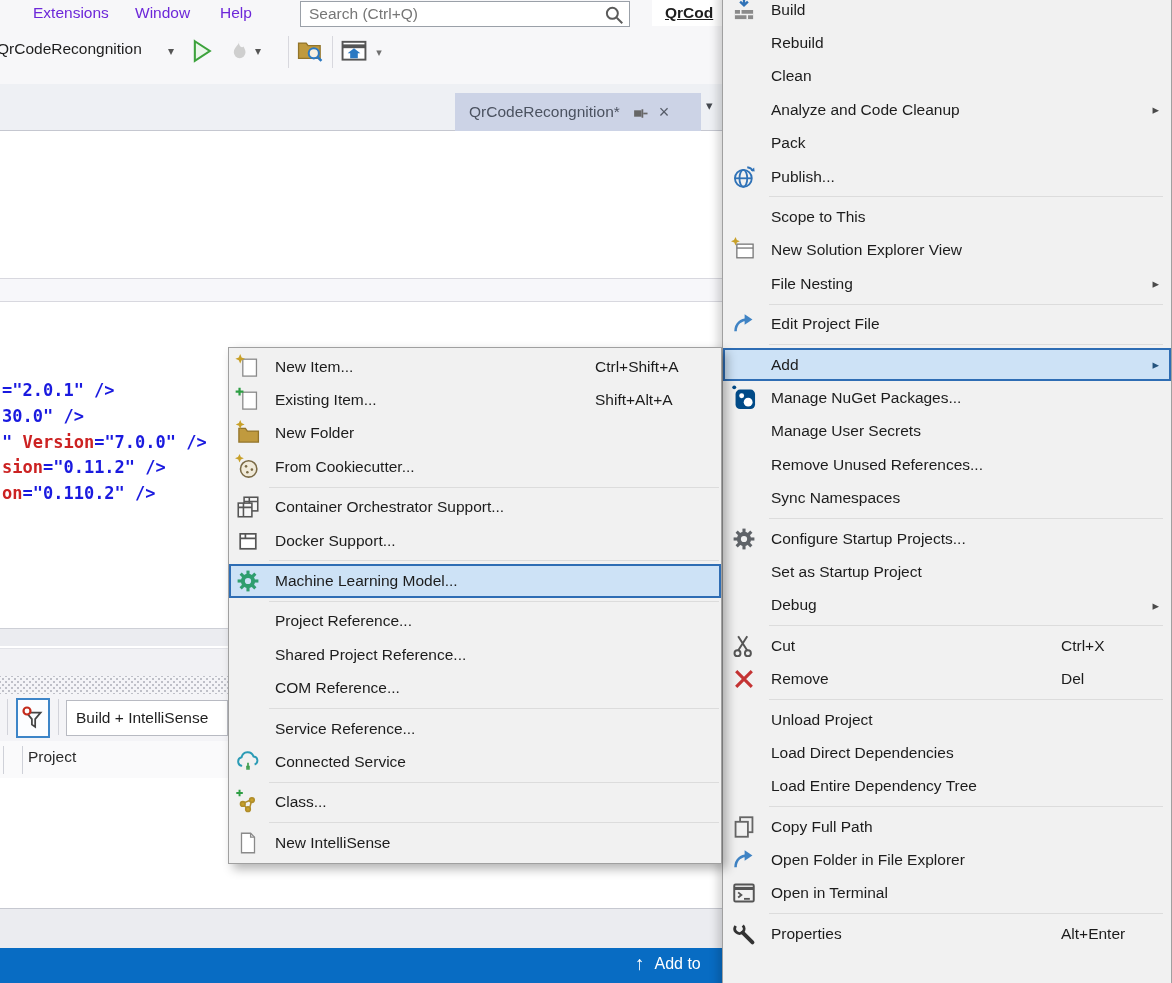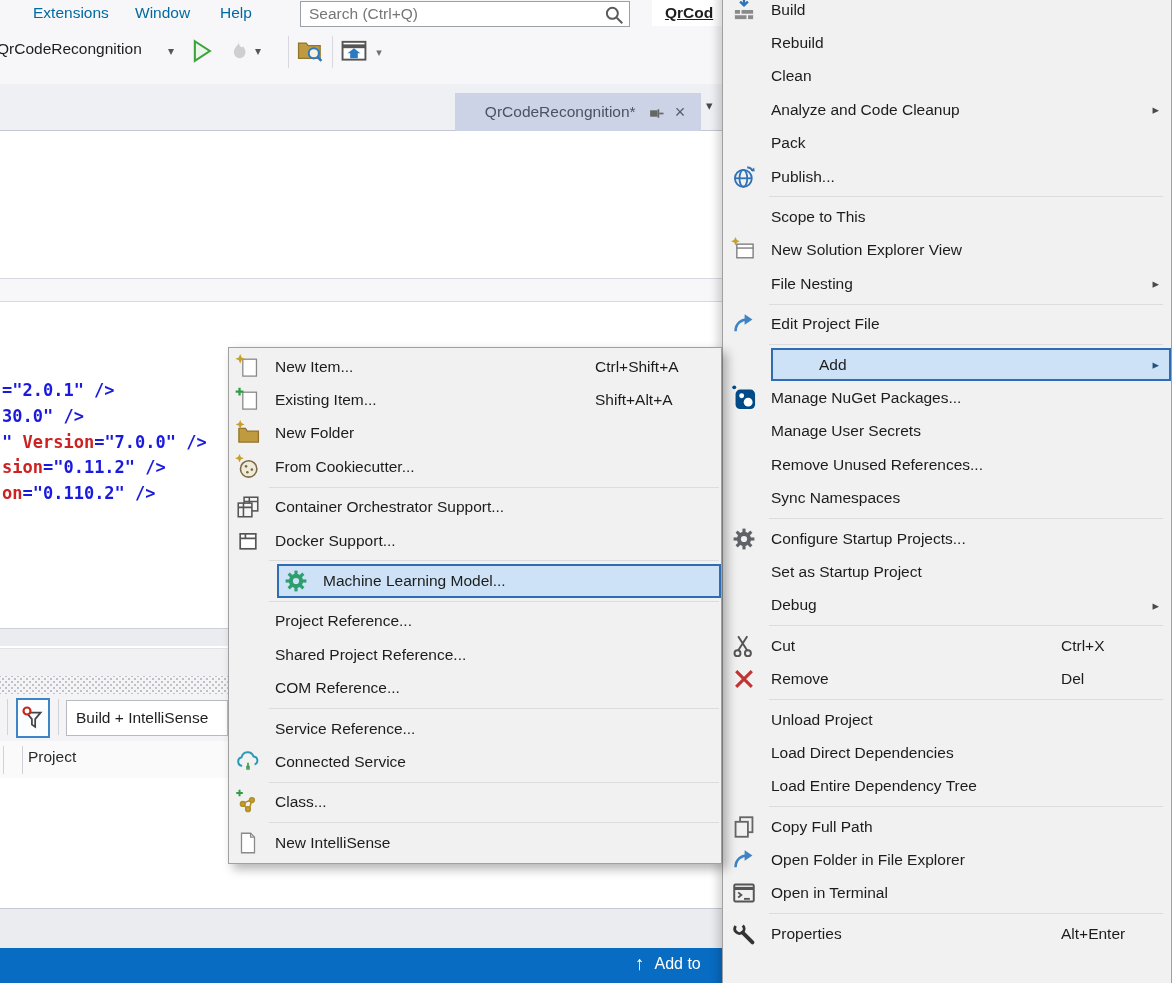--- a/index.html
+++ b/index.html
@@ -1,36 +1,36 @@
 <!DOCTYPE html>
 <html><head>
 <meta charset="utf-8">
 <style>
   * { margin:0; padding:0; box-sizing:border-box; }
   body { font-family:"Liberation Sans", sans-serif; }
   .screen { position:relative; width:1172px; height:983px; background:#fff; overflow:hidden; font-size:15.5px; color:#1c1c1c; }
 
   
   .header { position:absolute; left:0; top:0; width:1172px; height:84px; background:#f7f7f9; }
-  .menubar-item { position:absolute; top:4px; color:#0369a1; }
+  .menubar-item { position:absolute; top:4px; color:#6d28d9; }
   .searchbox { position:absolute; left:300px; top:1px; width:330px; height:26px; background:#fff; border:1px solid #9aa0a8; display:flex; align-items:center; }
   .searchbox input { flex:1; border:none; outline:none; background:transparent; font-family:"Liberation Sans",sans-serif; font-size:15.5px; color:#0c4a6e; padding:0 8px; }
   .searchbox input::placeholder { color:#767676; }
   .search-ico { width:22px; height:20px; margin-right:4px; }
   .wintab { position:absolute; left:652px; top:0; width:70px; height:26px; background:#fff; font-weight:bold; color:#1e1e1e; display:flex; align-items:center; padding-left:13px; overflow:hidden;text-decoration:underline; }
   .tb-text { position:absolute; left:-3px; top:40px; color:#1e1e1e; }
   .tb-chev { position:absolute; top:44px; color:#555; font-size:12px; }
   .tb-ico { position:absolute; top:38px; width:26px; height:24px; }
   .tb-sep { position:absolute; top:36px; width:1px; height:32px; background:#d8d8de; }
   .tb-overflow { position:absolute; left:372px; top:48px; width:14px; text-align:center; color:#707070; font-size:11px; line-height:9px; }
   .tb-overflow .bar { border-top:2px solid #8a8a8a; width:10px; margin:0 auto 2px auto; }
 
   
   .tabstrip { position:absolute; left:0; top:84px; width:1172px; height:47px; background:#eef0f4; border-bottom:1px solid #c5c7d0; }
-  .doc-tab { position:absolute; left:455px; top:9px; width:246px; height:38px; background:#ccd3e6; display:flex; align-items:center; padding-left:14px; color:#4b5260;justify-content:center; }
+  .doc-tab { position:absolute; left:455px; top:9px; width:246px; height:38px; background:#ccd3e6; display:flex; align-items:center; padding-left:14px; color:#4b5260; }
   .doc-tab .pin { width:17px; height:15px; margin-left:12px; }
   .doc-tab .x { margin-left:10px; font-size:18px; color:#565c68; line-height:14px; }
   .strip-chev { position:absolute; left:706px; top:14px; color:#44484f; font-size:13px; }
 
   
   .editor { position:absolute; left:0; top:131px; width:1172px; height:497px; background:#fff; }
   .split-band { position:absolute; left:0; top:147px; width:722px; height:24px; background:#f7f7fa; border-top:1px solid #d8d8df; border-bottom:1px solid #d8d8df; }
   .code { position:absolute; left:2px; top:247px; font-family:"DejaVu Sans Mono", monospace; font-size:17px; line-height:25.8px; white-space:pre; font-weight:600; }
   .c-blue { color:#1a1adf; }
   .c-red  { color:#cc2222; }
@@ -59,21 +59,21 @@
   .menu { background:#f1f1f1; border:1px solid #a0a0a0; padding:2px 0 4px 0; }
   .main-menu { position:absolute; left:722px; top:-10px; width:450px; height:1010px; box-shadow:-4px 2px 9px rgba(0,0,0,.18); z-index:20; }
   .sub-menu  { position:absolute; left:228px; top:347px; width:494px; box-shadow:5px 5px 10px rgba(0,0,0,.3); z-index:30; }
   .menu-item { position:relative; height:33.4px; display:flex; align-items:center; }
   .mi-icon { width:26px; height:22px; margin-left:8px; flex:none; display:flex; align-items:center; justify-content:center; }
   .sub-menu .mi-icon { margin-left:6px; }
   .mi-label { margin-left:14px; white-space:nowrap; }
   .mi-shortcut { position:absolute; left:338px; white-space:nowrap; }
   .sub-menu .mi-shortcut { left:366px; }
   .mi-arrow { position:absolute; right:12px; font-size:13px; color:#4a4a4a; }
-  .menu-item.hl { background:#cde2f6; box-shadow:inset 0 0 0 2px #2e6db4;margin-left:48px; }
+  .menu-item.hl { background:#cde2f6; box-shadow:inset 0 0 0 2px #2e6db4; }
   .menu-item.hl .mi-arrow { color:#24537e; }
   .menu-sep { height:1px; border-top:1px solid #dcdcdc; margin:3px 8px 3px 46px; }
   .sub-menu .menu-sep { margin:3px 2px 3px 40px; }
 </style>
 </head>
 <body>
 
 <div class="screen">
 
   <div class="header">

